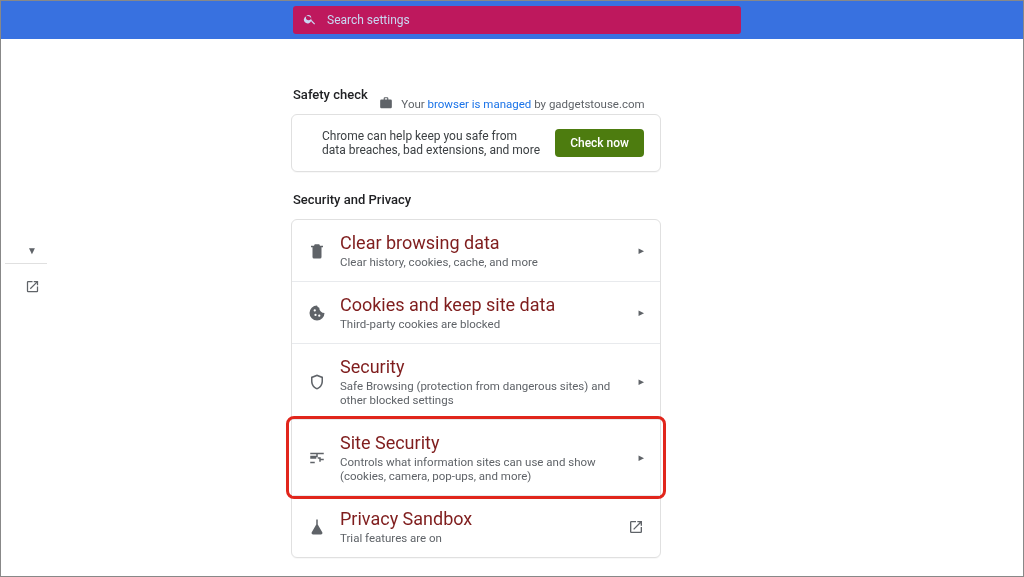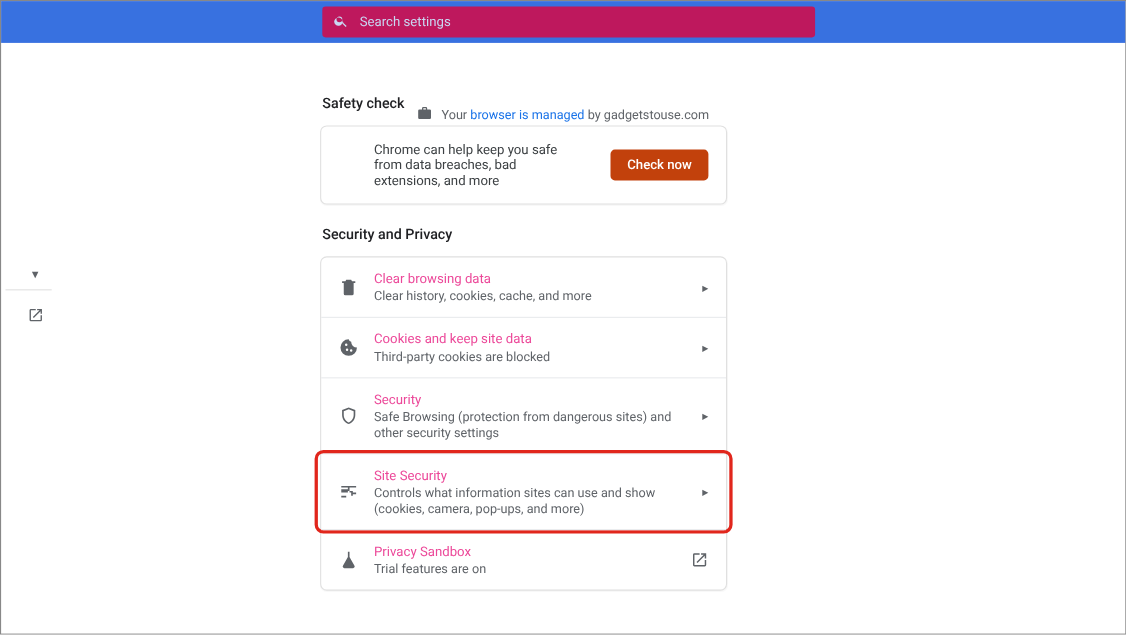--- a/index.html
+++ b/index.html
@@ -8,28 +8,28 @@
   .topbar { background:#3871e0; height:38px; display:flex; align-items:center; padding:0 16px; }
   .search { margin-left:276px; width:448px; height:28px; background:#be185d; border-radius:3px; display:flex; align-items:center; padding:0 10px; gap:10px; }
   .search input { flex:1; background:transparent; border:none; color:#c9d7f2; font-size:12px; outline:none; }
   .search input::placeholder { color:#c9d7f2; }
   .search svg { fill:#c9d7f2; width:14px; height:14px; }
   .banner { height:34px; display:flex; align-items:center; justify-content:center; gap:8px; font-size:11.5px; color:#5f6368;margin-top:48px; }
   .banner a { color:#1a73e8; text-decoration:none; }
   .content { position:absolute; left:290px; top:76px; width:370px; }
   .section-title { font-size:13px; color:#202124; font-weight:500; margin:10px 0 12px 2px; }
   .card { border:1px solid #e0e0e0; border-radius:6px; background:#fff; box-shadow:0 1px 1px rgba(0,0,0,.03); }
-  .safety { display:flex; align-items:center; padding:14px 16px; gap:32px; }
+  .safety { display:flex; align-items:center; padding:14px 16px; gap:14px; }
   .safety-text { flex:1; font-size:12px; color:#3c4043; }
-  .check-btn { background:#c2410c; color:#fff; border:none; border-radius:4px; font-size:12px; font-weight:500; padding:7px 15px; cursor:pointer; }
+  .check-btn { background:#4d7c0f; color:#fff; border:none; border-radius:4px; font-size:12px; font-weight:500; padding:7px 15px; cursor:pointer; }
   .row { display:flex; align-items:center; padding:12px 16px; gap:14px; border-top:1px solid #e8eaed; cursor:pointer; position:relative; }
   .row:first-child { border-top:none; }
   .row .ico { width:18px; height:18px; color:#5f6368; fill:#5f6368; display:flex; align-items:center; justify-content:center; }
   .row .tx { flex:1; }
-  .row .tx .t1 { font-size:12px; color:#ec4899; }
+  .row .tx .t1 { font-size:18px; color:#7f1d1d; }
   .row .tx .t2 { font-size:11.5px; color:#5f6368; margin-top:2px; }
   .chev { color:#5f6368; font-size:11px; }
   .ext { width:16px; height:16px; fill:#5f6368; }
   .hl { border:3px solid #e1261c; border-radius:8px; position:absolute; left:-6px; right:-6px; top:-4px; bottom:-4px; pointer-events:none; }
   .left-sidebar { position:absolute; left:0; top:38px; width:50px; }
   .sb-chev { position:absolute; left:26px; top:206px; color:#5f6368; font-size:10px; }
   .sb-sep { position:absolute; top:224px; left:4px; width:42px; border-top:1px solid #e0e0e0; }
   .sb-ext { position:absolute; left:24px; top:240px; width:15px; height:15px; fill:#5f6368; }
 </style>
 </head>
@@ -107,21 +107,21 @@
         <span class="chev">▸</span>
       </div>
       <div class="row">
         <span class="ico">
           <svg viewBox="0 0 24 24">
               <path d="M12 2 4 5v6c0 5 3.4 9.7 8 11 4.6-1.3 8-6 8-11V5l-8-3zm0 2.2 6 2.3V11c0 4-2.6 7.8-6 9-3.4-1.2-6-5-6-9V6.5l6-2.3z"></path>
             </svg>
         </span>
         <span class="tx">
             <div class="t1">Security</div>
-            <div class="t2">Safe Browsing (protection from dangerous sites) and other security settings</div>
+            <div class="t2">Safe Browsing (protection from dangerous sites) and other blocked settings</div>
           </span>
         <span class="chev">▸</span>
       </div>
       <div class="row" style="position:relative">
         <span class="ico">
           <svg viewBox="0 0 24 24">
               <path d="M3 17h6v2H3v-2zm0-6h12v2H3v-2zm0-6h18v2H3V5zm14 12v-2h4v-2h-4v-2h-2v6h2zm-4-8V7h-2v2H3v2h8v2h2V9z"></path>
             </svg>
         </span>
         <span class="tx">

